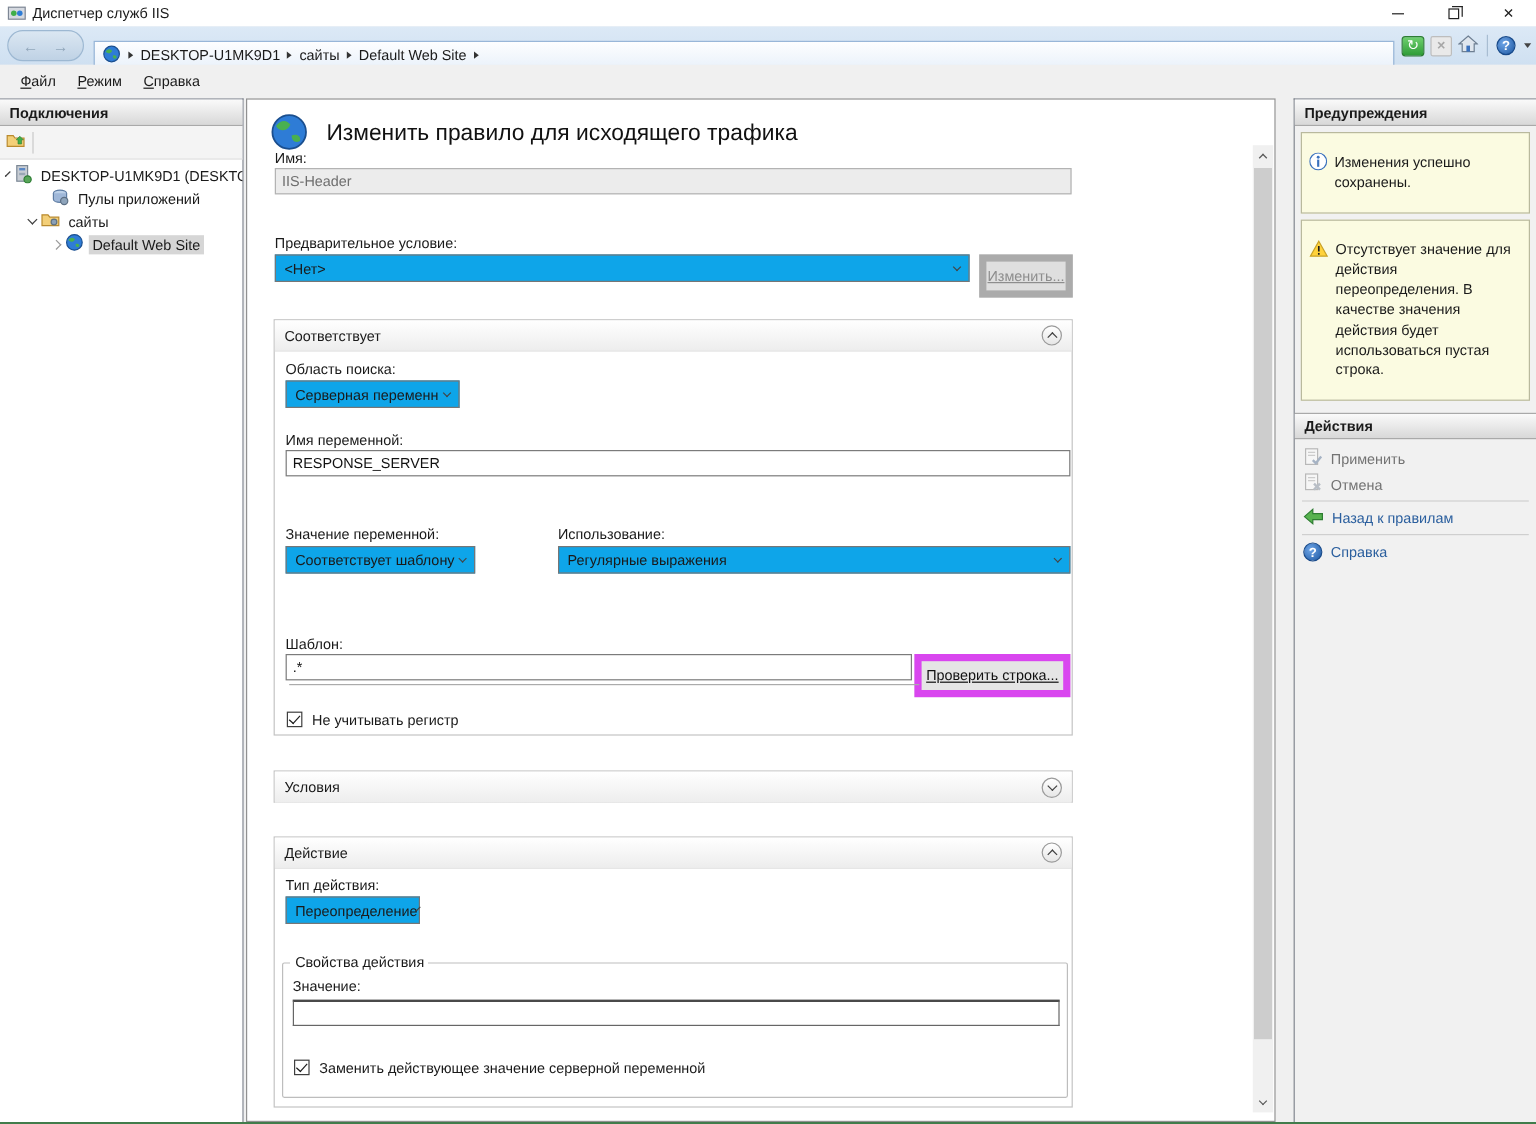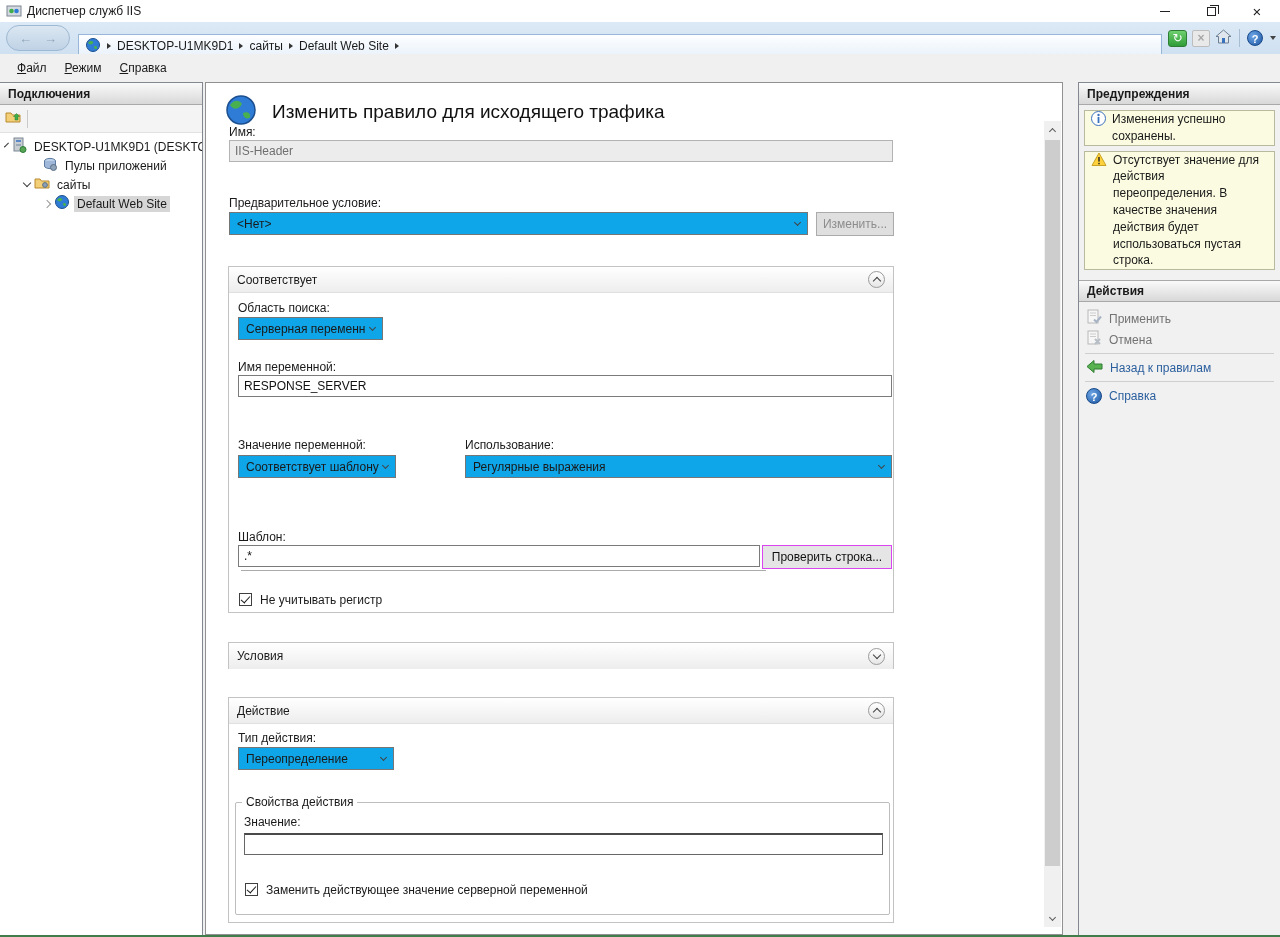--- a/index.html
+++ b/index.html
@@ -49,42 +49,42 @@
   .chv.up { transform:rotate(-135deg); margin-top:3px; }
   .chv.right { transform:rotate(-45deg); border-color:#9a9a9a; }
 
   
   .main { position:absolute; left:205px; top:82px; width:858px; height:853px; background:#fff; border:1px solid #919191; }
   .page-head { position:absolute; left:18px; top:10px; display:flex; align-items:center; gap:14px; }
   .page-title { font-size:19px; font-weight:400; color:#111; }
   .lbl { position:absolute; font-size:12px; }
   .tb { position:absolute; height:22px; border:1px solid #7b7b7b; background:#fff; font-family:inherit; font-size:12px; padding:0 5px; color:#111; }
   .tb:disabled,.tb.disabled { background:#ececec; color:#6f6f6f; border-color:#b3b3b3; }
-  .btn { position:absolute; height:24px; border:1px solid #d946ef; background:#e5e5e5; font-family:inherit; font-size:12px; color:#111; text-align:center; }
+  .btn { position:absolute; height:36px; border:6px solid #d946ef; background:#e5e5e5; font-family:inherit; font-size:12px; color:#111; text-align:center;text-decoration:underline; }
   .btn.disabled { background:#dfdfdf; border-color:#ababab; color:#8d8d8d; }
   .selectbox { position:absolute; height:23px; border:1px solid #767676; background:#0ea5e9; display:flex; align-items:center; justify-content:space-between; padding:0 7px; }
   .selectbox .chv { width:5px; height:5px; border-color:#444; transform:rotate(45deg); margin-top:-2px; }
   .section { position:absolute; left:22px; width:666px; border:1px solid #c3c3c3; background:#fff; }
   .section-head { height:26px; background:linear-gradient(#ffffff,#ededed); border-bottom:1px solid #e0e0e0; display:flex; align-items:center; justify-content:space-between; padding:0 8px; }
   .circle-btn { width:17px; height:17px; border-radius:50%; border:1px solid #9a9a9a; background:linear-gradient(#fff,#e6e6e6); display:flex; align-items:center; justify-content:center; }
   .checkbox { position:absolute; width:13px; height:13px; border:1px solid #3f3f3f; background:#fff; }
   .checkbox.checked::after { content:""; position:absolute; left:3px; top:0px; width:4px; height:8px; border-right:1.7px solid #1c1c1c; border-bottom:1.7px solid #1c1c1c; transform:rotate(42deg); }
   fieldset.props { position:absolute; left:6px; top:97px; width:655px; height:120px; border:1px solid #bdbdbd; border-radius:2px; }
   fieldset.props legend { font-size:12px; margin-left:6px; padding:0 4px; }
   .underline-ghost { position:absolute; height:1px; background:#ababab; }
 
   
   .scrollbar { position:absolute; right:1px; top:38px; width:17px; height:806px; background:#f0f0f0; }
   .sb-arrow { position:absolute; left:0; width:17px; height:17px; display:flex; align-items:center; justify-content:center; }
   .sb-arrow .chv { width:5px; height:5px; border-color:#5a5a5a; }
   .sb-thumb { position:absolute; left:1px; top:19px; width:15px; height:726px; background:#cdcdcd; }
 
   
   .rightpanel { position:absolute; left:1078px; top:82px; width:202px; height:853px; background:#f1f1f1; border-top:1px solid #828790; border-left:1px solid #828790; }
-  .alert-box { margin:5px 5px 0 5px; border:1px solid #b9b99d; background:#fbfbe1; padding:0 6px; display:flex; gap:6px; }
+  .alert-box { margin:5px 5px 0 5px; border:1px solid #b9b99d; background:#fbfbe1; padding:16px 6px; display:flex; gap:6px; }
   .alert-text { line-height:1.4; width:158px; }
   .actions-list { padding-top:6px; }
   .action-row { height:21px; display:flex; align-items:center; gap:7px; padding-left:7px; }
   .action-row.disabled { color:#737373; }
   .action-row.link { color:#2b5f9e; }
   .action-sep { height:1px; background:#cfcfcf; margin:3px 6px; }
 </style>
 </head>
 <body>
 
@@ -279,21 +279,21 @@
     </div>
 
     <div class="section" style="top:614px; height:226px">
       <div class="section-head">
         <span>Действие</span>
         <span class="circle-btn">
             <span class="chv up"></span>
           </span>
       </div>
       <span class="lbl" style="left:9px; top:33px">Тип действия:</span>
-      <div class="selectbox" style="left:9px; top:49px; width:156px">
+      <div class="selectbox" style="left:9px; top:49px; width:112px">
         <span>Переопределение</span>
         <span class="chv"></span>
       </div>
       <fieldset class="props">
         <legend>Свойства действия</legend>
         <span class="lbl" style="left:8px; top:6px">Значение:</span>
         <input class="tb" style="left: 8px; top: 24px; width: 639px; border-color: rgb(74, 74, 74) rgb(102, 102, 102) rgb(102, 102, 102); border-top-width: 2px; border-top-style: solid;" value="">
         <span class="checkbox checked" style="left:9px; top:74px"></span>
         <span class="lbl" style="left:30px; top:74px">Заменить действующее значение серверной переменной</span>
       </fieldset>

